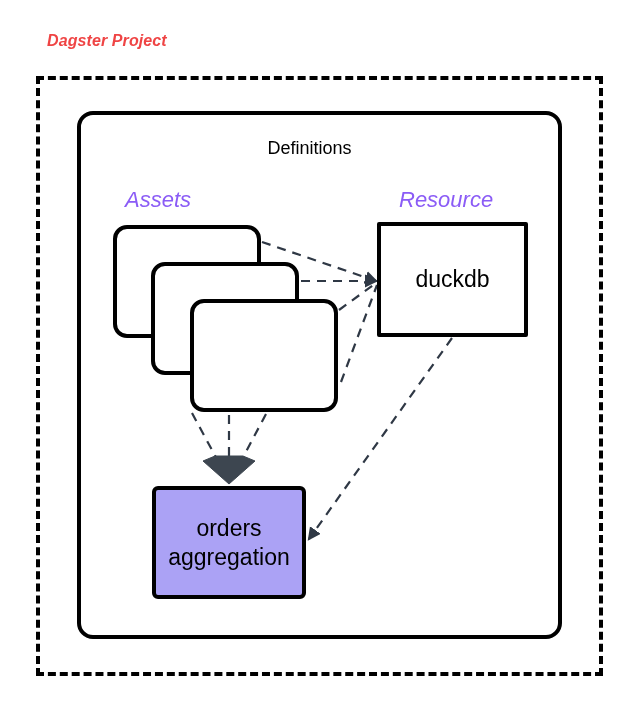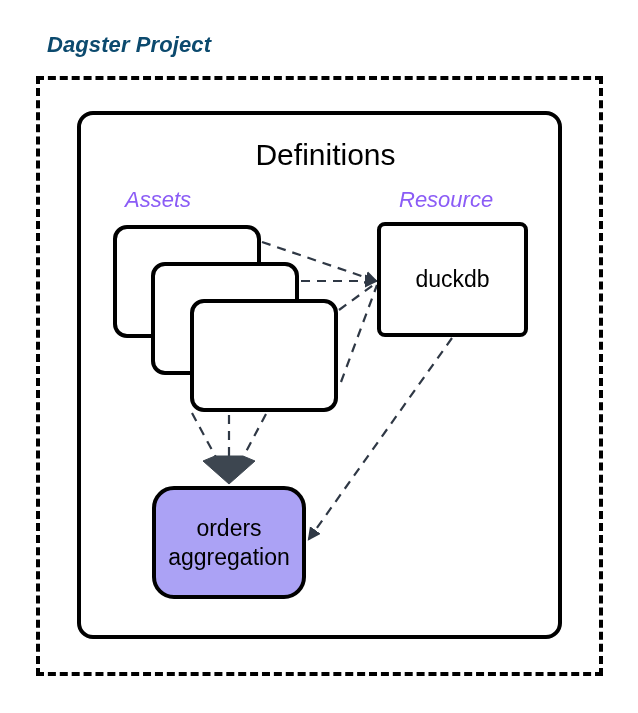--- a/index.html
+++ b/index.html
@@ -21,26 +21,26 @@
     top: 0;
     width: 638px;
     height: 713px;
   }
 
   
   .project-title {
     position: absolute;
     left: 47px;
     top: 32px;
-    font-size: 22px;
+    font-size: 16px;
     font-style: italic;
     font-weight: 600;
     letter-spacing: 0.1px;
     white-space: nowrap;
-    color: #0c4a6e;
+    color: #ef4444;
   }
 
   
   .project-boundary {
     position: absolute;
     left: 36px;
     top: 76px;
     width: 567px;
     height: 600px;
     box-sizing: border-box;
@@ -55,25 +55,25 @@
     top: 111px;
     width: 485px;
     height: 528px;
     box-sizing: border-box;
     border: 4px solid #000000;
     border-radius: 16px;
     background: #ffffff;
   }
   .definitions-label {
     position: absolute;
-    left: 83px;
+    left: 67px;
     top: 138px;
     width: 485px;
     text-align: center;
-    font-size: 30px;
+    font-size: 18px;
     font-style: normal;
     font-weight: 400;
     color: #000;
   }
 
   
   .group-label {
     position: absolute;
     font-size: 22px;
     font-style: italic;
@@ -100,21 +100,21 @@
 
   
   .resource-box {
     position: absolute;
     left: 377px;
     top: 222px;
     width: 151px;
     height: 115px;
     box-sizing: border-box;
     border: 4px solid #000000;
-    border-radius: 8px;
+    border-radius: 2px;
     background: #ffffff;
     display: flex;
     align-items: center;
     justify-content: center;
     z-index: 6;
   }
   .resource-label {
     font-size: 23px;
     color: #000;
     line-height: 1.1;
@@ -122,21 +122,21 @@
 
   
   .downstream-box {
     position: absolute;
     left: 152px;
     top: 486px;
     width: 154px;
     height: 113px;
     box-sizing: border-box;
     border: 4px solid #000000;
-    border-radius: 22px;
+    border-radius: 6px;
     background: #aba2f5;
     display: flex;
     flex-direction: column;
     align-items: center;
     justify-content: center;
     z-index: 6;
   }
   .downstream-line {
     font-size: 23px;
     color: #000;

